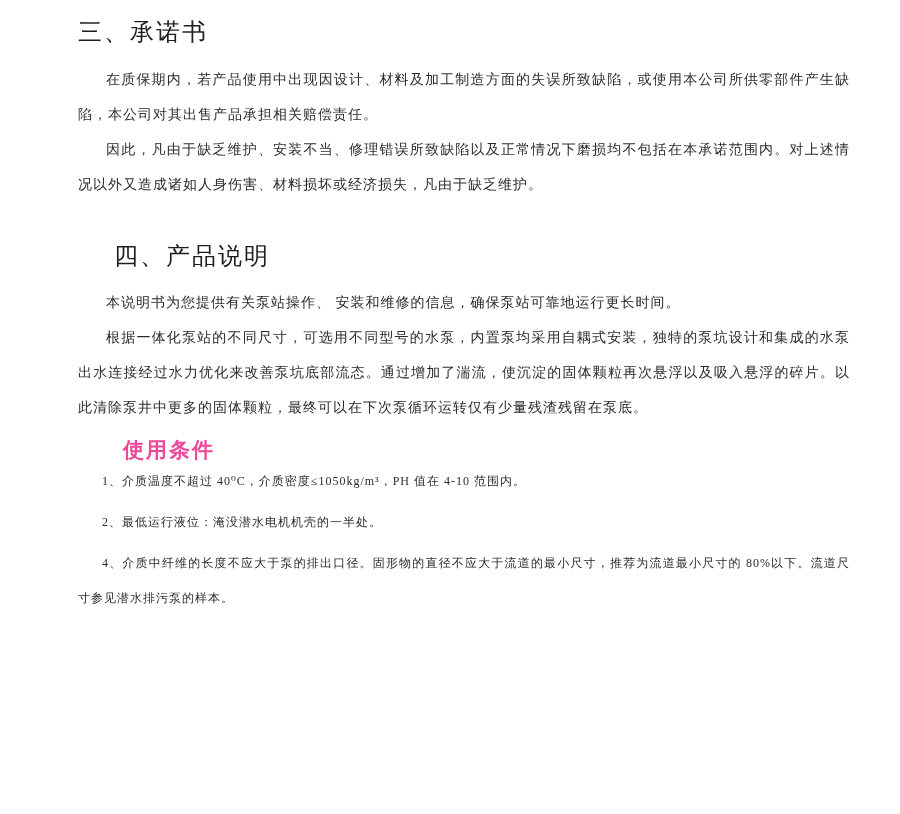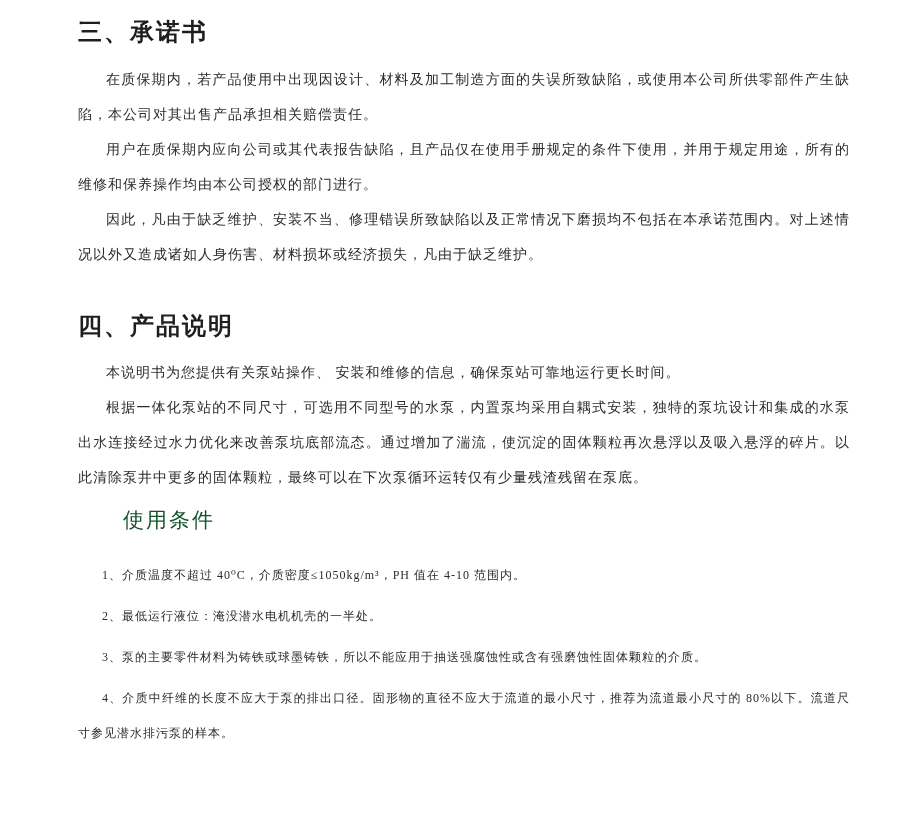--- a/index.html
+++ b/index.html
@@ -17,52 +17,53 @@
   .doc {
     box-sizing: border-box;
     width: 900px;
     height: 814px;
     padding: 16px 50px 0 78px;
     background: #ffffff;
   }
   h2.section-heading {
     margin: 0;
     font-family: "Liberation Sans", "DejaVu Sans", sans-serif;
-    font-weight: bold;
+    font-weight: normal;
     font-size: 24px;
     line-height: 32px;
     color: #1e1e1e;
     letter-spacing: 2px;
   }
   h2.section-heading.second {
     margin-top: 38px;
+    margin-left: 36px;
   }
   p.body-para {
     margin: 0;
     font-size: 14px;
     line-height: 35px;
     letter-spacing: 1px;
     text-align: justify;
     text-indent: 2em;
     color: #2b2b2b;
   }
   p.body-para.first-after-heading {
     margin-top: 14px;
   }
   p.body-para.first-after-heading-2 {
     margin-top: 13px;
     font-family: Liberation Serif, serif;
   }
   h3.sub-heading {
-    margin: 10px 0 24px 45px;
+    margin: 10px 0 0 45px;
     font-family: "Liberation Sans", "DejaVu Sans", sans-serif;
-    font-weight: normal;
+    font-weight: bold;
     font-size: 21px;
     line-height: 29px;
-    color: #14532d;
+    color: #ec4899;
     letter-spacing: 2px;
   }
   p.condition-item {
     margin: 0 0 6px 0;
     font-size: 12px;
     line-height: 35px;
     letter-spacing: 1px;
     text-align: justify;
     text-indent: 2em;
     color: #2b2b2b;
@@ -70,33 +71,31 @@
 </style>
 </head>
 <body>
 
 <div class="doc">
 
   <h2 class="section-heading">三、承诺书</h2>
 
   <p class="body-para first-after-heading">在质保期内，若产品使用中出现因设计、材料及加工制造方面的失误所致缺陷，或使用本公司所供零部件产生缺陷，本公司对其出售产品承担相关赔偿责任。</p>
 
-  <p class="body-para">用户在质保期内应向公司或其代表报告缺陷，且产品仅在使用手册规定的条件下使用，并用于规定用途，所有的维修和保养操作均由本公司授权的部门进行。</p>
 
   <p class="body-para">因此，凡由于缺乏维护、安装不当、修理错误所致缺陷以及正常情况下磨损均不包括在本承诺范围内。对上述情况以外又造成诸如人身伤害、材料损坏或经济损失，凡由于缺乏维护。</p>
 
   <h2 class="section-heading second">四、产品说明</h2>
 
   <p class="body-para first-after-heading-2">本说明书为您提供有关泵站操作、 安装和维修的信息，确保泵站可靠地运行更长时间。</p>
 
   <p class="body-para">根据一体化泵站的不同尺寸，可选用不同型号的水泵，内置泵均采用自耦式安装，独特的泵坑设计和集成的水泵出水连接经过水力优化来改善泵坑底部流态。通过增加了湍流，使沉淀的固体颗粒再次悬浮以及吸入悬浮的碎片。以此清除泵井中更多的固体颗粒，最终可以在下次泵循环运转仅有少量残渣残留在泵底。</p>
 
   <h3 class="sub-heading">使用条件</h3>
 
   <p class="condition-item">1、介质温度不超过 40⁰C，介质密度≤1050kg/m³，PH 值在 4-10 范围内。</p>
 
   <p class="condition-item">2、最低运行液位：淹没潜水电机机壳的一半处。</p>
 
-  <p class="condition-item">3、泵的主要零件材料为铸铁或球墨铸铁，所以不能应用于抽送强腐蚀性或含有强磨蚀性固体颗粒的介质。</p>
 
   <p class="condition-item">4、介质中纤维的长度不应大于泵的排出口径。固形物的直径不应大于流道的最小尺寸，推荐为流道最小尺寸的 80%以下。流道尺寸参见潜水排污泵的样本。</p>
 
 </div>
 
 </body></html>

